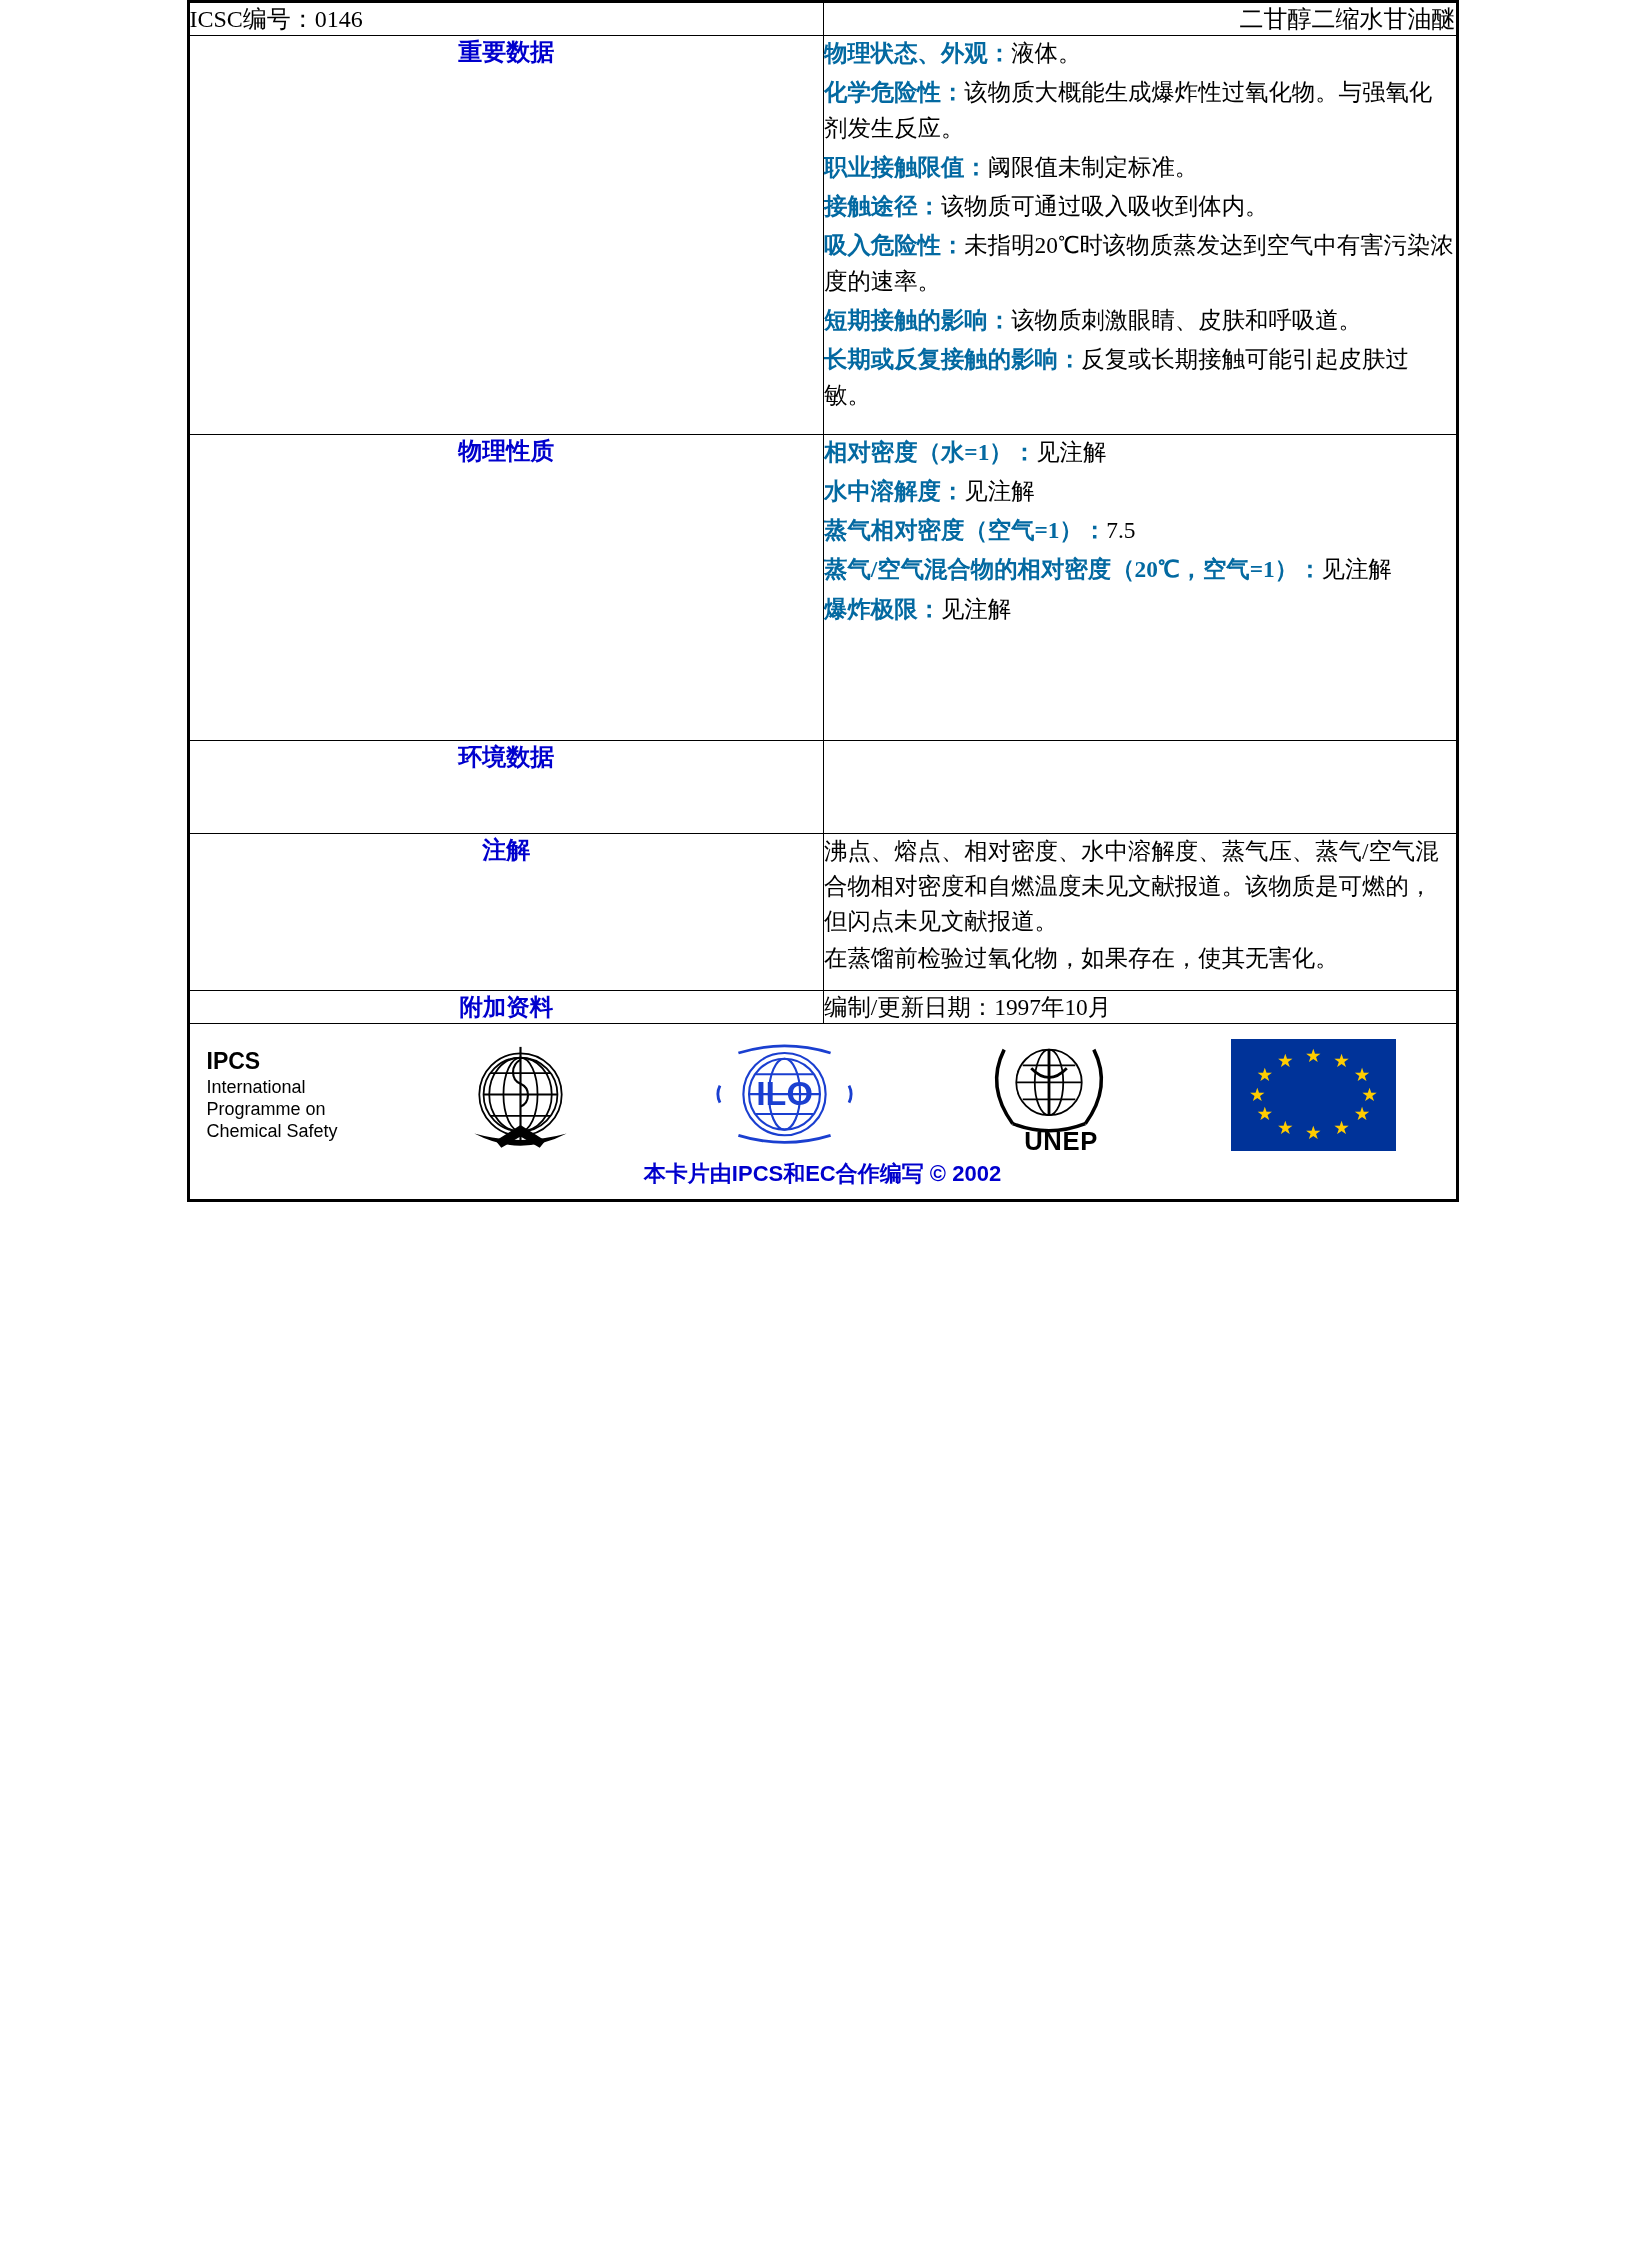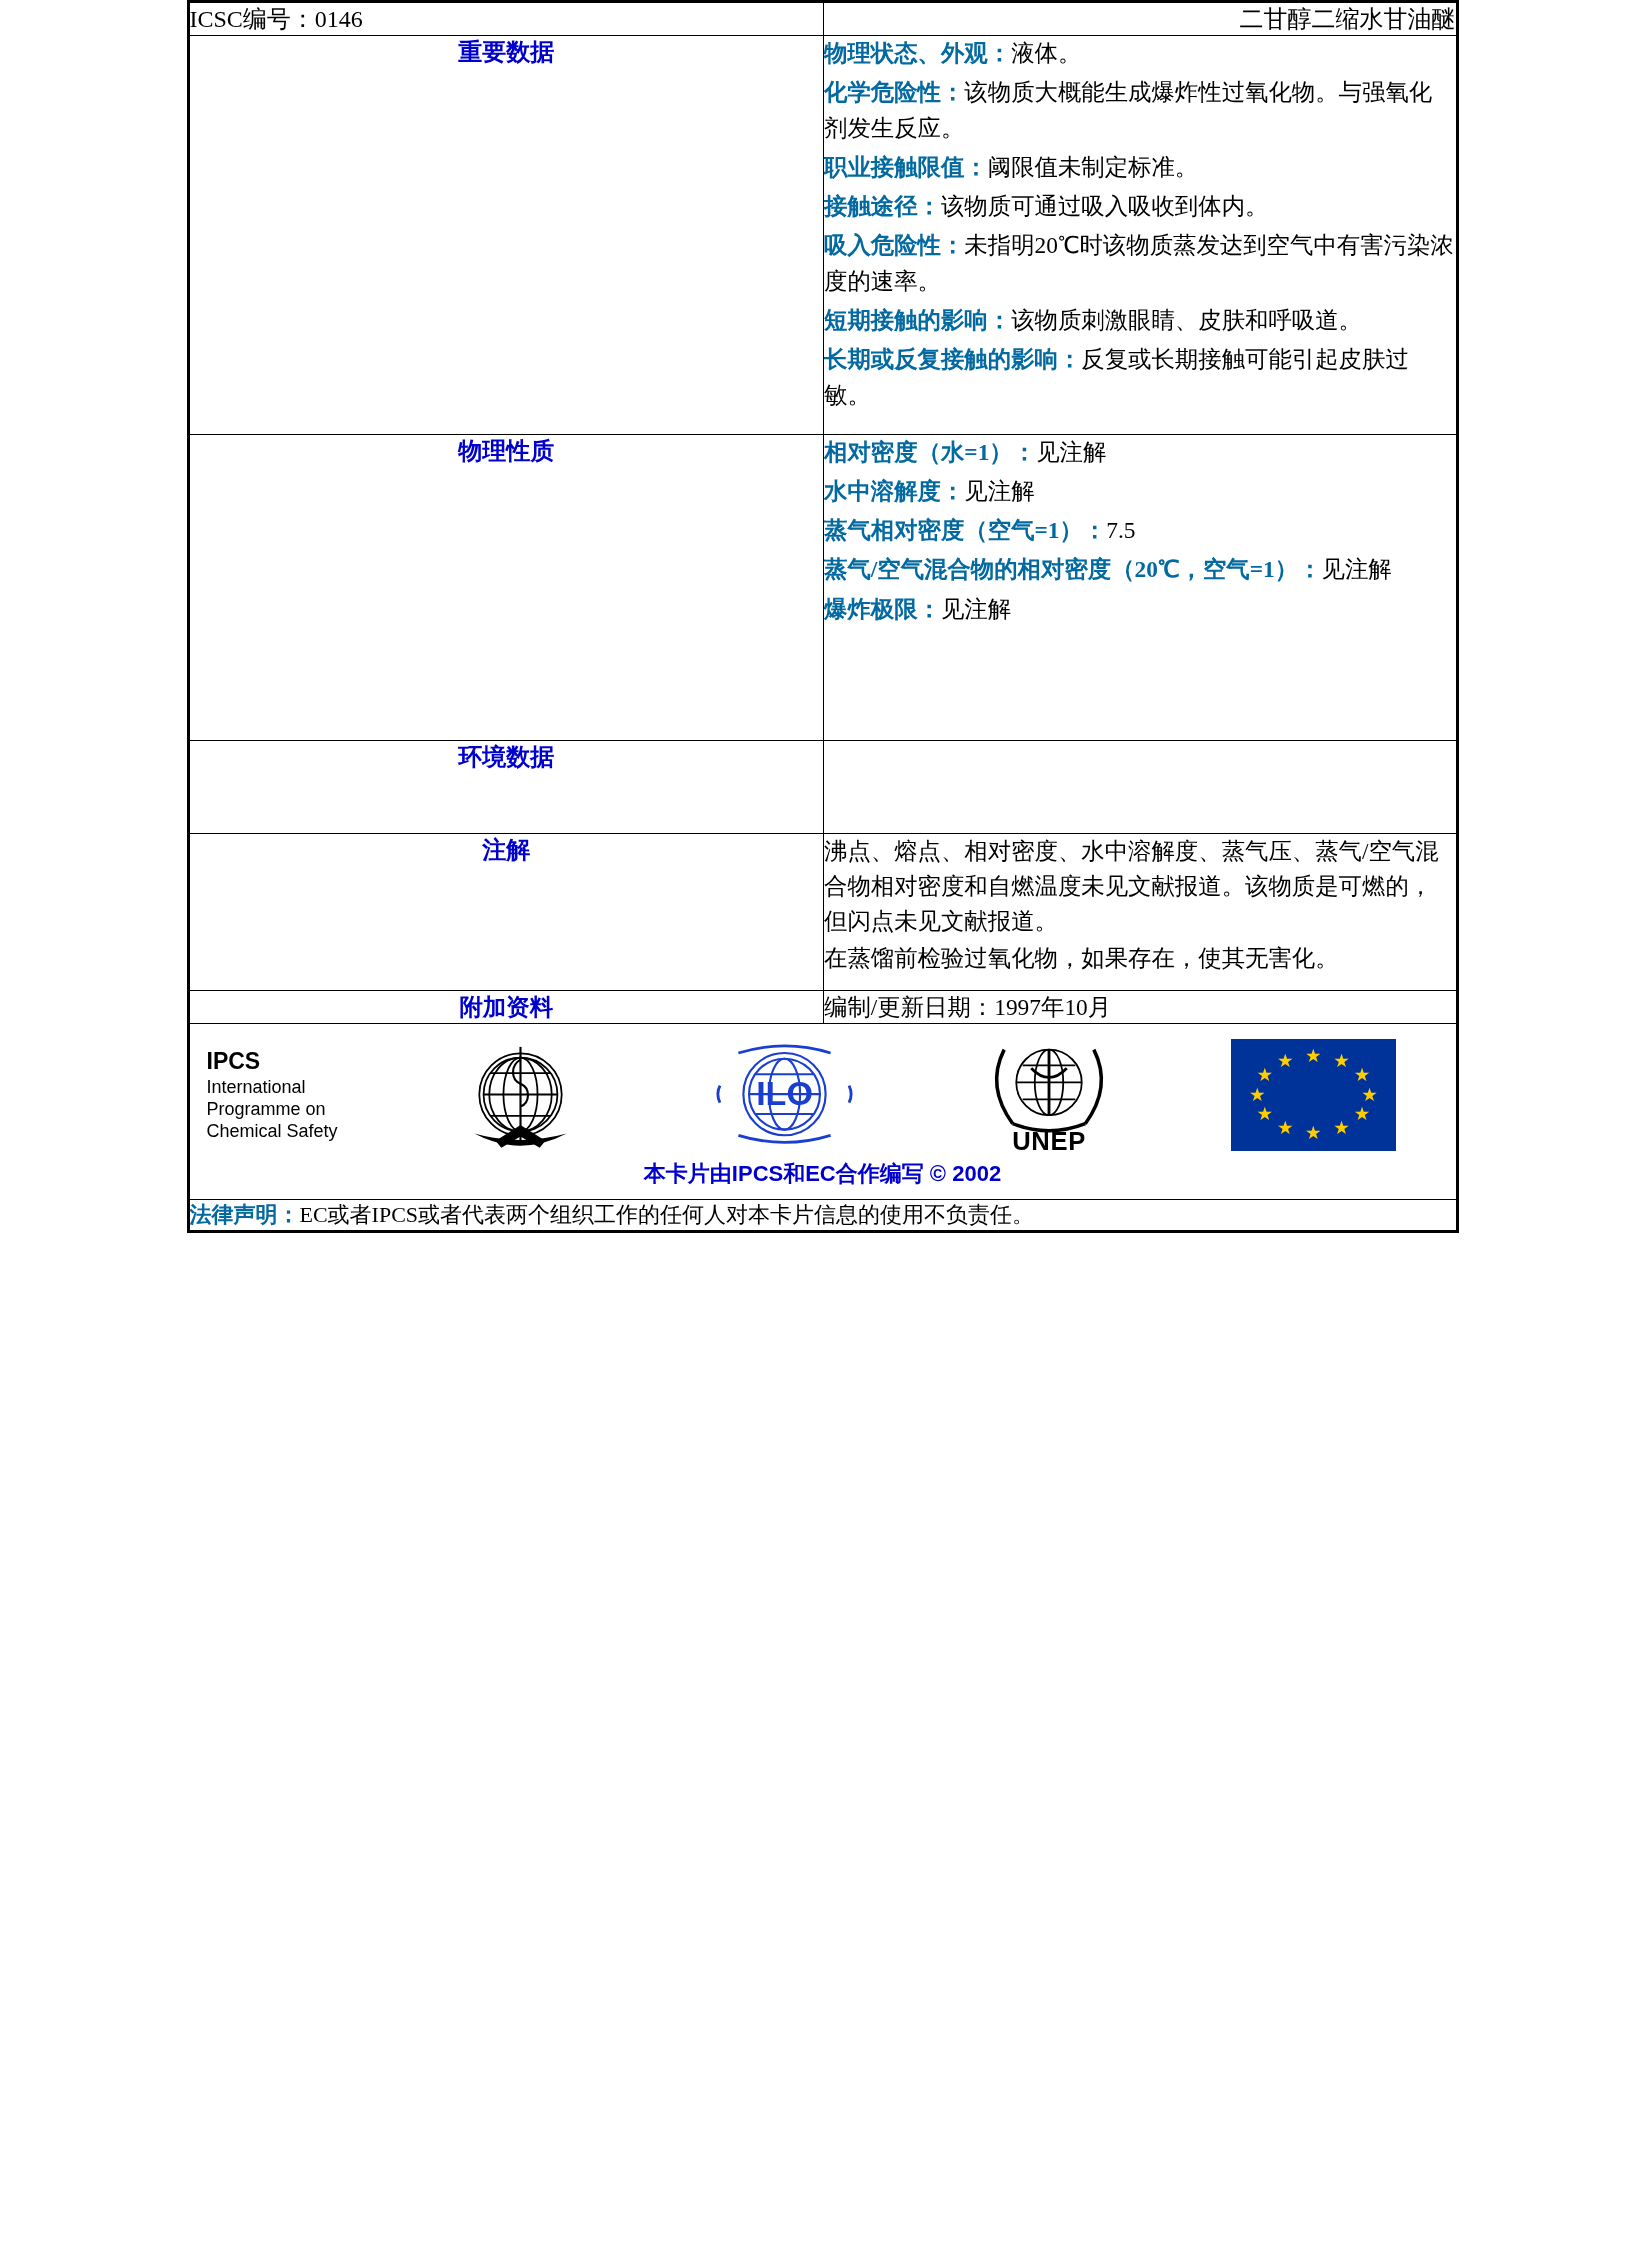--- a/index.html
+++ b/index.html
@@ -156,21 +156,21 @@
     transform: translate(-50%, -50%);
   }
   .unep-wrap {
     position: relative;
     width: 178px;
     height: 121px;
   }
   .unep-text {
     position: absolute;
     bottom: -1.4px;
-    left: 0;
+    left: 12px;
     width: 100%;
     text-align: center;
     font-family: "Liberation Sans", sans-serif;
     font-weight: bold;
     font-size: 25.6px;
     letter-spacing: 0.7px;
   }
 </style>
 </head>
 <body>
@@ -323,23 +323,18 @@
                 <span class="eu-star" style="left:20.5%;top:33%;">★</span>
                 <span class="eu-star" style="left:33%;top:20.5%;">★</span>
               </div>
             </div>
 
           </div>
           <div class="credit">本卡片由IPCS和EC合作编写 © 2002</div>
         </td>
       </tr>
 
-      <tr>
-        <td colspan="2" class="legal">
-          <span class="k">法律声明</span><span class="k">：</span><span>EC或者IPCS或者代表两个组织工作的任何人对本卡片信息的使用不负责任。</span>
-        </td>
-      </tr>
 
     </tbody>
       </table>
   </div>
 </div>
 
 
 </body></html>

